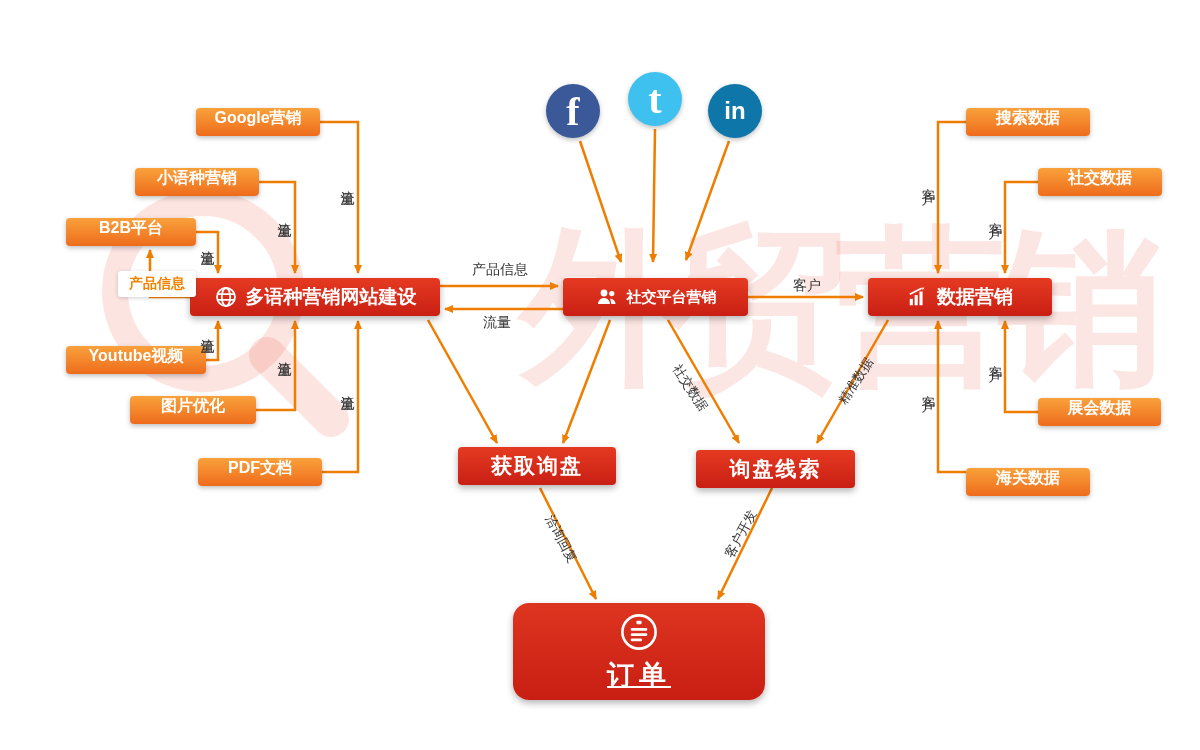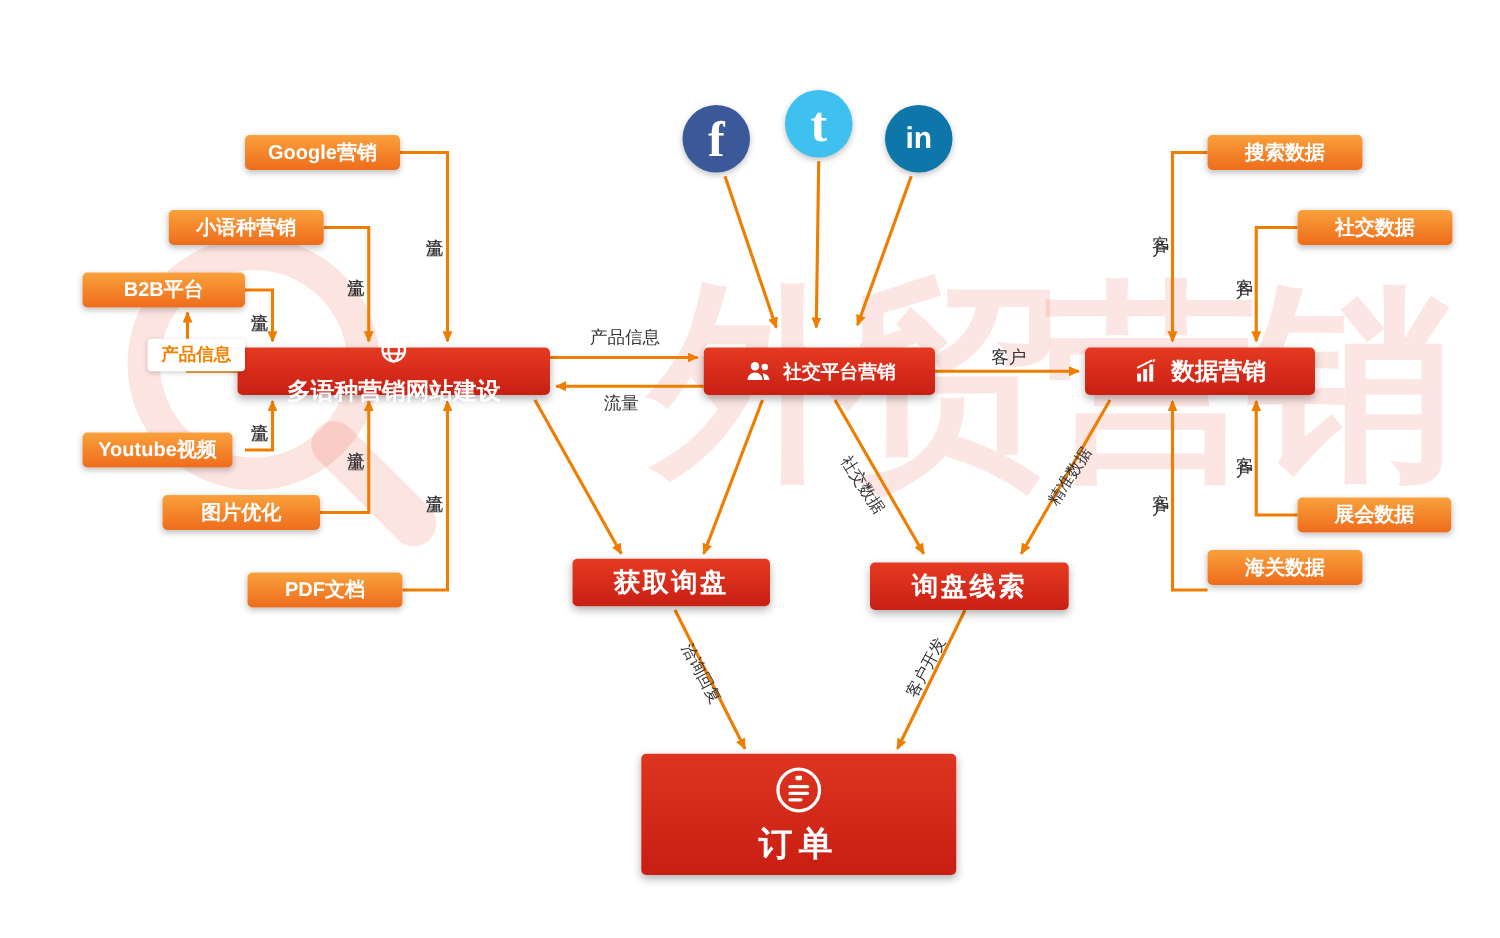--- a/index.html
+++ b/index.html
@@ -42,53 +42,54 @@
   
   .node-main {
     position:absolute; z-index:2;
     display:flex; align-items:center; justify-content:center; gap:8px;
     color:#fff; font-weight:bold;
     background:linear-gradient(180deg,#e53a21,#c91f14);
     border-radius:4px;
     box-shadow:0 3px 7px rgba(0,0,0,0.3);
     white-space:nowrap;
   }
-  #node-website  { left:190px; top:278px; width:250px; height:38px; font-size:19px;flex-direction:column; }
+  #node-website  { left:190px; top:278px; width:250px; height:38px; font-size:19px; }
   #node-social   { left:563px; top:278px; width:185px; height:38px; font-size:15px; }
   #node-data     { left:868px; top:278px; width:184px; height:38px; font-size:19px; }
   #node-inquiry  { left:458px; top:447px; width:158px; height:38px; font-size:21px; letter-spacing:2px;align-items:center; }
   #node-leads    { left:696px; top:450px; width:159px; height:38px; font-size:21px; letter-spacing:2px; }
   #node-order    {
     left:513px; top:603px; width:252px; height:97px;
     flex-direction:column; gap:4px;
     font-size:27px; letter-spacing:5px;
-    border-radius:4px;
+    border-radius:16px;
     background:linear-gradient(180deg,#de3520,#c81e13);
+    text-decoration:underline;
   }
 
   
   .chan {
     position:absolute; z-index:2; height:28px;
-    display:flex; align-items:center; justify-content:center;
+    display:flex; align-items:flex-start; justify-content:center;
     color:#fff; font-weight:bold; font-size:16px;
     background:linear-gradient(180deg,#f9a13b,#ee6c1c);
     border-radius:4px;
     box-shadow:0 2px 5px rgba(0,0,0,0.25);
     white-space:nowrap; padding:0 10px;
   }
   #chan-google    { left:196px;  top:108px; width:124px; }
   #chan-minor     { left:135px;  top:168px; width:124px; }
   #chan-b2b       { left:66px;   top:218px; width:130px; }
-  #chan-youtube   { left:66px;   top:346px; width:120px; }
+  #chan-youtube   { left:66px;   top:346px; width:140px; }
   #chan-imageopt  { left:130px;  top:396px; width:126px; }
   #chan-pdf       { left:198px;  top:458px; width:124px; }
   #chan-search    { left:966px;  top:108px; width:124px; }
   #chan-socdata   { left:1038px; top:168px; width:124px; }
   #chan-expo      { left:1038px; top:398px; width:123px;font-family:Liberation Mono, monospace; }
-  #chan-customs   { left:966px;  top:440px; width:124px; }
+  #chan-customs   { left:966px;  top:468px; width:124px; }
 
   
   .white-label {
     position:absolute; z-index:3;
     left:118px; top:271px; width:78px; height:26px;
     background:#fff; color:#f08300;
     font-size:14px; font-weight:bold;
     display:flex; align-items:center; justify-content:center;
     border-radius:3px;
     box-shadow:0 1px 4px rgba(0,0,0,0.18);

